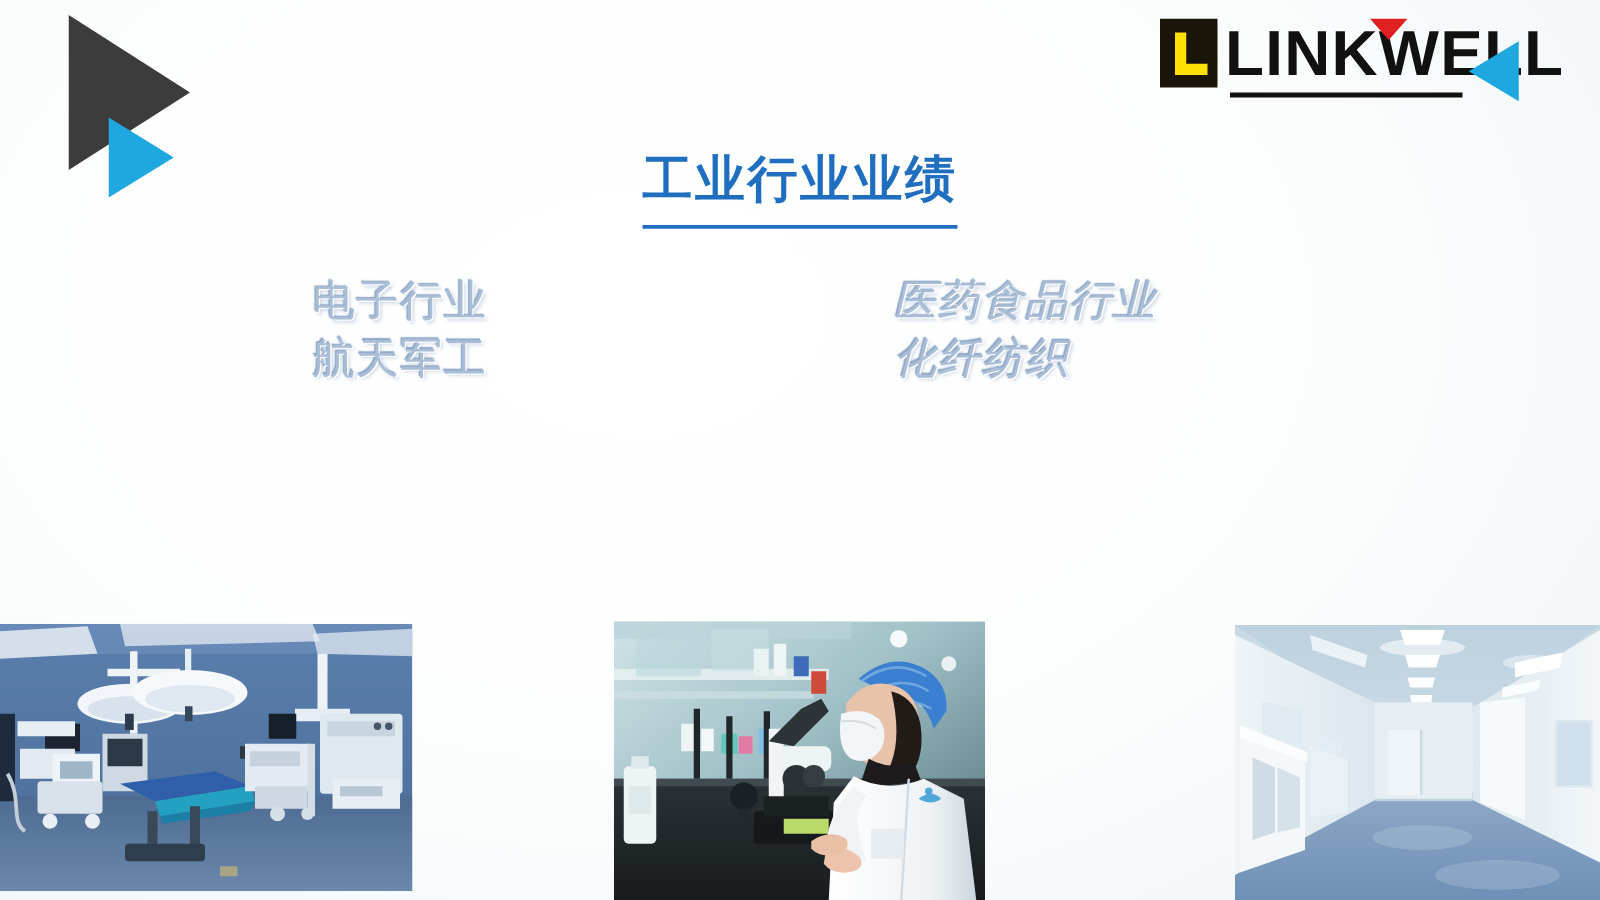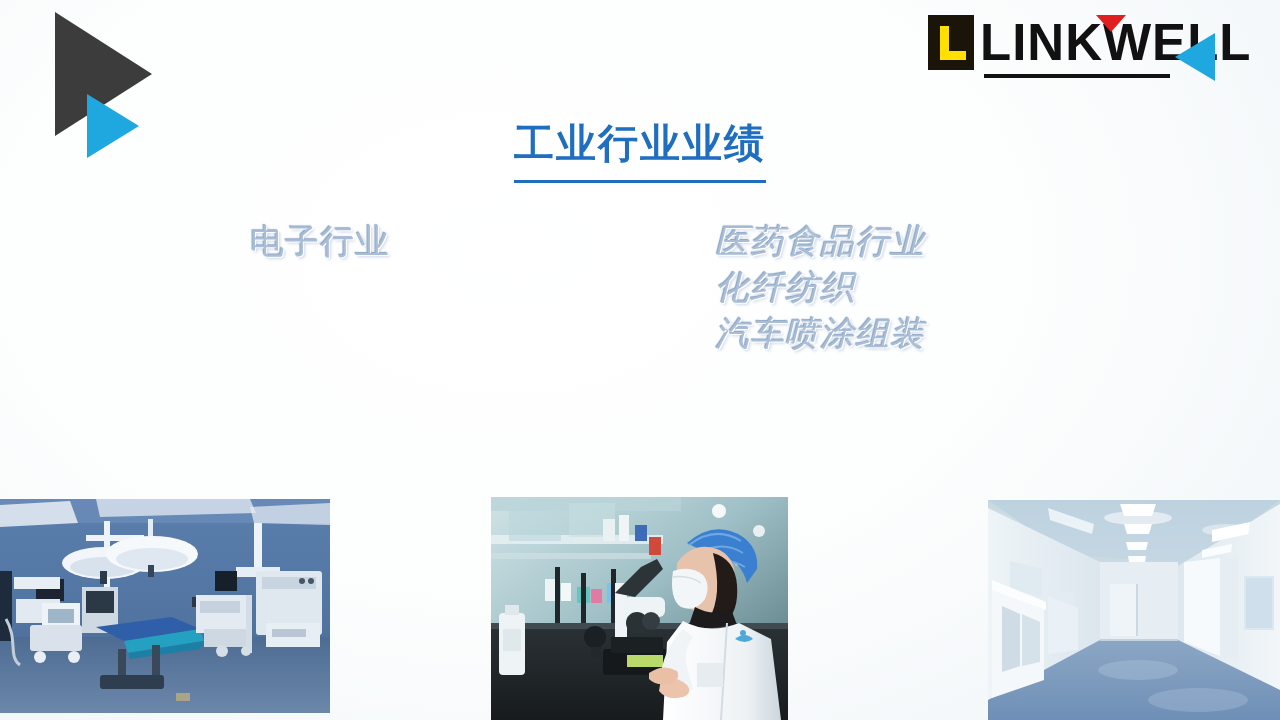--- a/index.html
+++ b/index.html
@@ -211,25 +211,25 @@
     <div class="logo-cyan-tri"></div>
   </div>
 
   <div class="title">
     <span>工业行业业绩</span>
   </div>
 
   <div class="lists">
     <div class="col col-left">
       <div class="industry-item">电子行业</div>
+      <div class="industry-item">航天军工</div>
     </div>
     <div class="col col-right">
       <div class="industry-item">医药食品行业</div>
       <div class="industry-item">化纤纺织</div>
-      <div class="industry-item">汽车喷涂组装</div>
     </div>
   </div>
 
   <div class="photo photo-left">
     <svg width="330" height="214" viewBox="0 0 330 214" xmlns="http://www.w3.org/2000/svg">
       <defs>
         <linearGradient id="orWall" x1="0" y1="0" x2="0" y2="1">
           <stop offset="0%" stop-color="#5b7fae"></stop>
           <stop offset="60%" stop-color="#50739f"></stop>
           <stop offset="100%" stop-color="#44658e"></stop>

